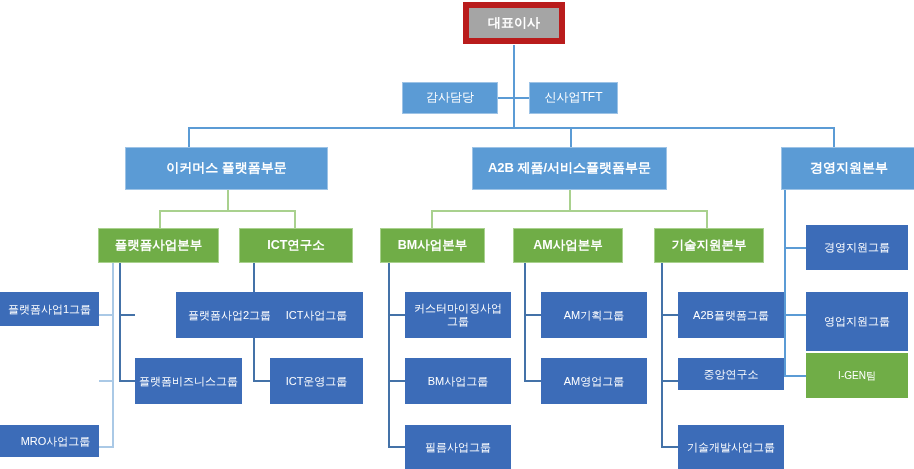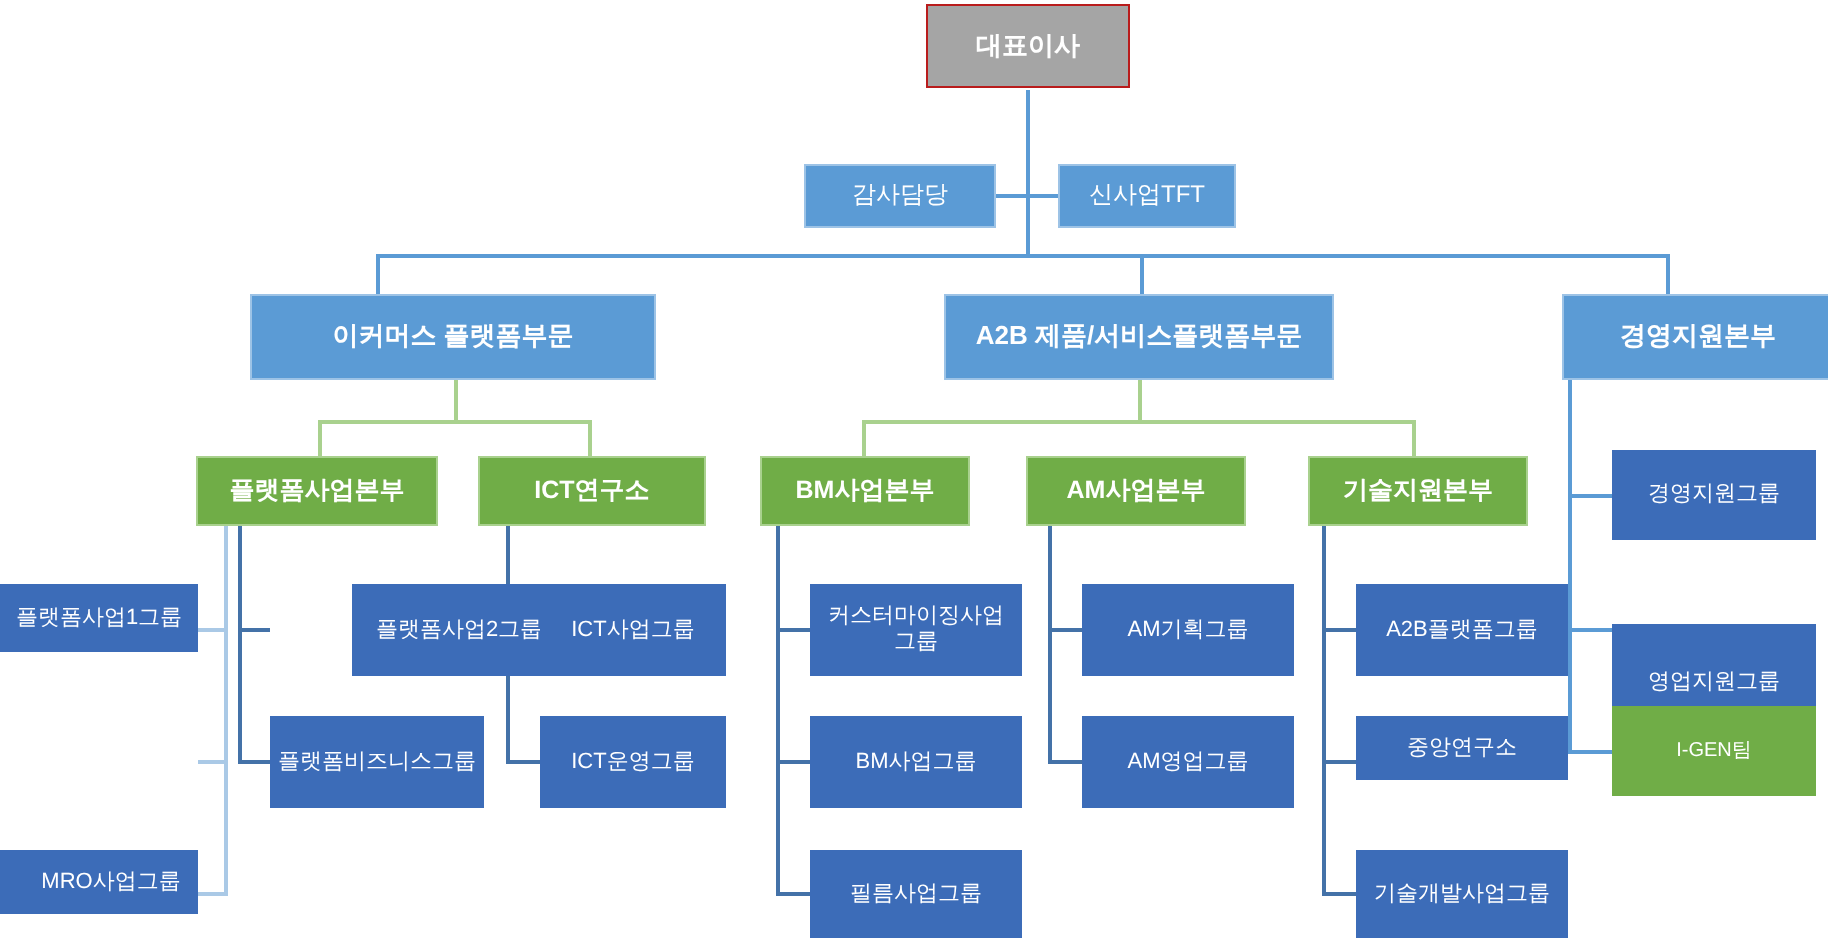--- a/index.html
+++ b/index.html
@@ -27,21 +27,21 @@
     align-items: center;
     justify-content: center;
     text-align: center;
     color: #ffffff;
     line-height: 1.15;
     z-index: 5;
     padding: 2px 4px;
   }
   .n-ceo {
     background: #a5a5a5;
-    border: 1px solid #b91c1c;
+    border: 6px solid #b91c1c;
     font-size: 13px;
     font-weight: bold;
   }
   .n-staff {
     background: #5b9bd5;
     border: 1px solid #9dc3e6;
     font-size: 12px;
   }
   .n-div {
     background: #5b9bd5;
@@ -160,16 +160,16 @@
   <div class="node n-grp" style="left:405px; top:425px; width:106px; height:44px;">필름사업그룹</div>
 
   <div class="node n-grp" style="left:541px; top:292px; width:106px; height:46px;">AM기획그룹</div>
   <div class="node n-grp" style="left:541px; top:358px; width:106px; height:46px;">AM영업그룹</div>
 
   <div class="node n-grp" style="left:678px; top:292px; width:106px; height:46px;">A2B플랫폼그룹</div>
   <div class="node n-grp" style="left:678px; top:358px; width:106px; height:32px;">중앙연구소</div>
   <div class="node n-grp" style="left:678px; top:425px; width:106px; height:44px;">기술개발사업그룹</div>
 
   <div class="node n-grp" style="left:806px; top:225px; width:102px; height:45px;">경영지원그룹</div>
-  <div class="node n-grp" style="left:806px; top:292px; width:102px; height:59px;margin-top:20px;">영업지원그룹</div>
+  <div class="node n-grp" style="left:806px; top:292px; width:102px; height:59px;">영업지원그룹</div>
   <div class="node n-grp-green" style="left:806px; top:353px; width:102px; height:45px;">I-GEN팀</div>
 
 </div>
 
 </body></html>

